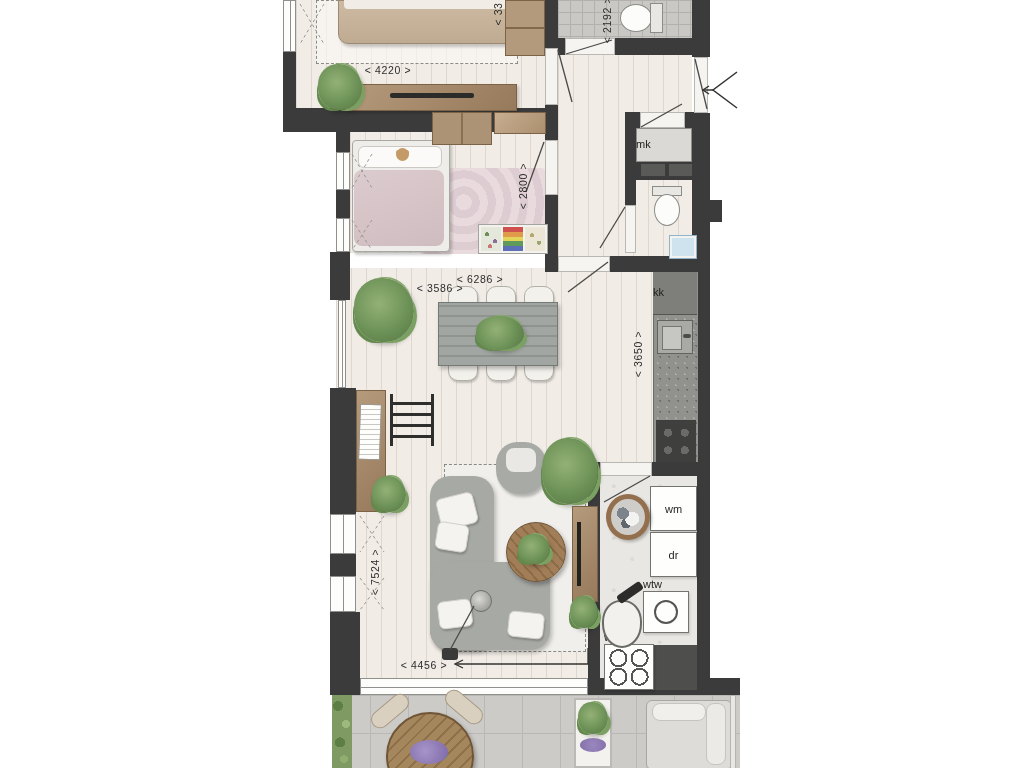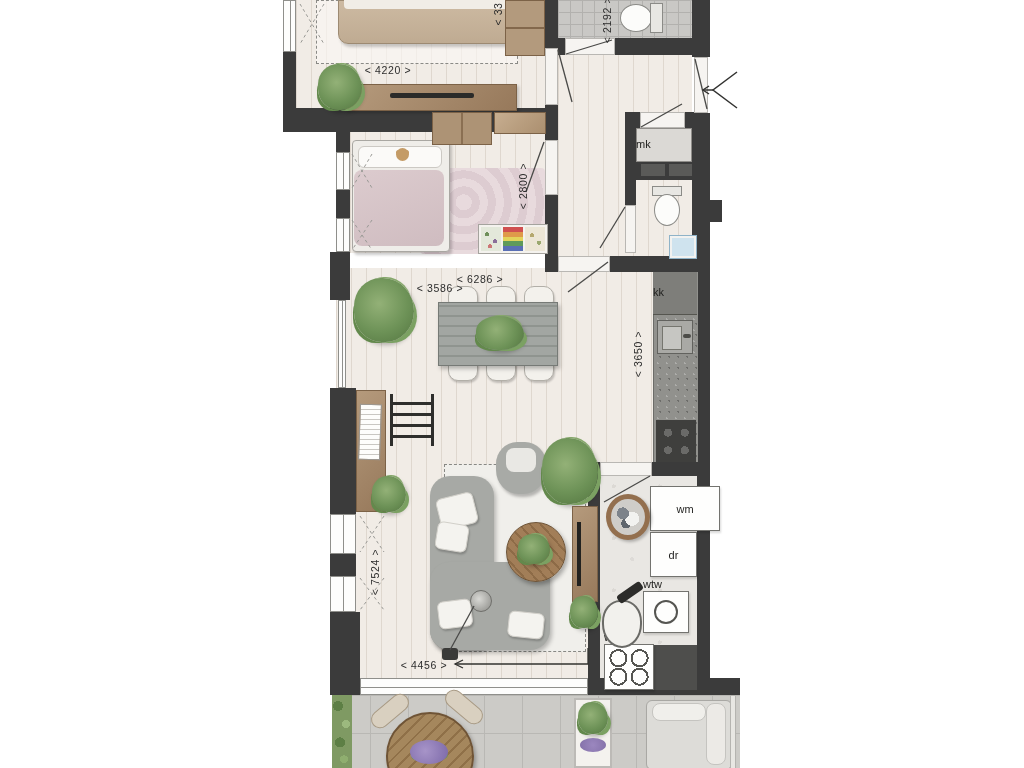--- a/index.html
+++ b/index.html
@@ -178,21 +178,21 @@
   <div class="pillow" style="left:508px;top:612px;width:34px;height:24px;transform:rotate(6deg);"></div>
   <div class="abs" style="left:506px;top:522px;width:58px;height:58px;border-radius:50%;background:repeating-linear-gradient(48deg,#a27e58 0 6px,#8d6b47 6px 8px);border:1px solid #6e5438;box-shadow:2px 3px 4px rgba(0,0,0,.3);"></div>
   <div class="plant" style="left:518px;top:534px;width:32px;height:30px;"></div>
   <div class="plant" style="left:542px;top:438px;width:56px;height:66px;"></div>
   <div class="abs wood" style="left:572px;top:506px;width:26px;height:96px;"></div>
   <div class="abs" style="left:577px;top:522px;width:4px;height:64px;background:#222220;"></div>
   <div class="plant" style="left:570px;top:596px;width:28px;height:32px;"></div>
   <div class="abs" style="left:470px;top:590px;width:20px;height:20px;background:radial-gradient(circle at 40% 40%,#d9d9d5,#8a8a86);border:1px solid #6f6f6b;border-radius:50%;"></div>
   <div class="abs" style="left:442px;top:648px;width:16px;height:12px;background:#3a3a38;border-radius:3px;"></div>
 
-  <div class="unit" style="left:650px;top:486px;width:70px;height:45px;">wm</div>
+  <div class="unit" style="left:650px;top:486px;width:47px;height:45px;">wm</div>
   <div class="unit" style="left:650px;top:532px;width:47px;height:45px;">dr</div>
   <div class="lbl" style="left:643px;top:578px;width:48px;">wtw</div>
   <div class="unit" style="left:643px;top:591px;width:46px;height:42px;">
     <div style="width:20px;height:20px;border:2px solid #555551;border-radius:50%;"></div>
   </div>
   <div class="lbl" style="left:604px;top:631px;width:50px;">wp</div>
   <div class="unit" style="left:604px;top:644px;width:50px;height:46px;
       background-image:radial-gradient(circle at 28% 30%,transparent 0 7px,#555551 7px 9px,transparent 9px),radial-gradient(circle at 72% 30%,transparent 0 7px,#555551 7px 9px,transparent 9px),radial-gradient(circle at 28% 72%,transparent 0 7px,#555551 7px 9px,transparent 9px),radial-gradient(circle at 72% 72%,transparent 0 7px,#555551 7px 9px,transparent 9px);"></div>
   <div class="abs" style="left:606px;top:494px;width:44px;height:46px;border-radius:50%;background:#cfcdc9;border:5px solid #936f4e;box-sizing:border-box;
       background-image:radial-gradient(circle at 35% 40%,#7d838a 0 6px,transparent 6px),radial-gradient(circle at 62% 55%,#f2f2f0 0 7px,transparent 7px),radial-gradient(circle at 45% 68%,#5f666d 0 5px,transparent 5px);box-shadow:2px 2px 3px rgba(0,0,0,.25);"></div>

